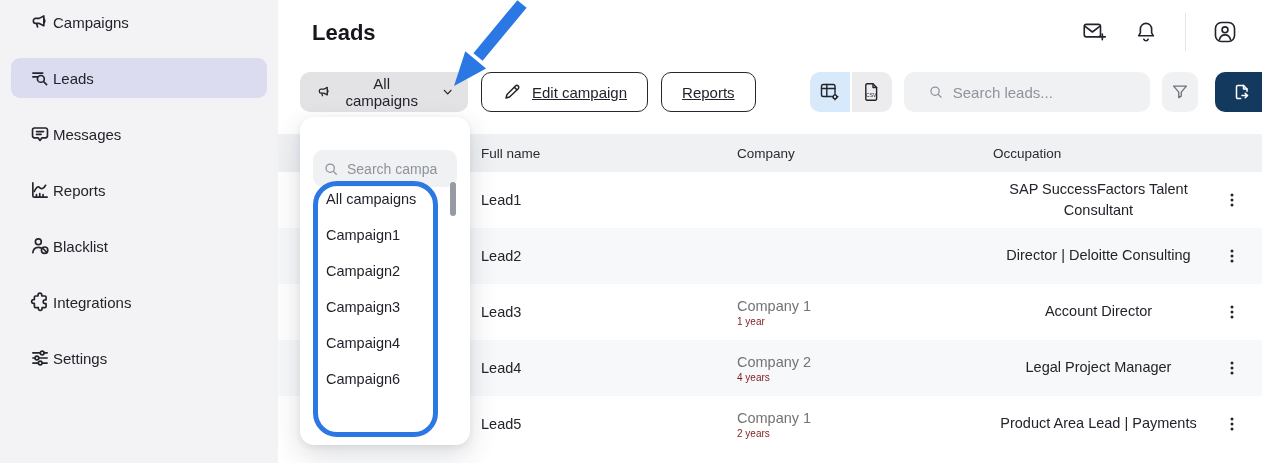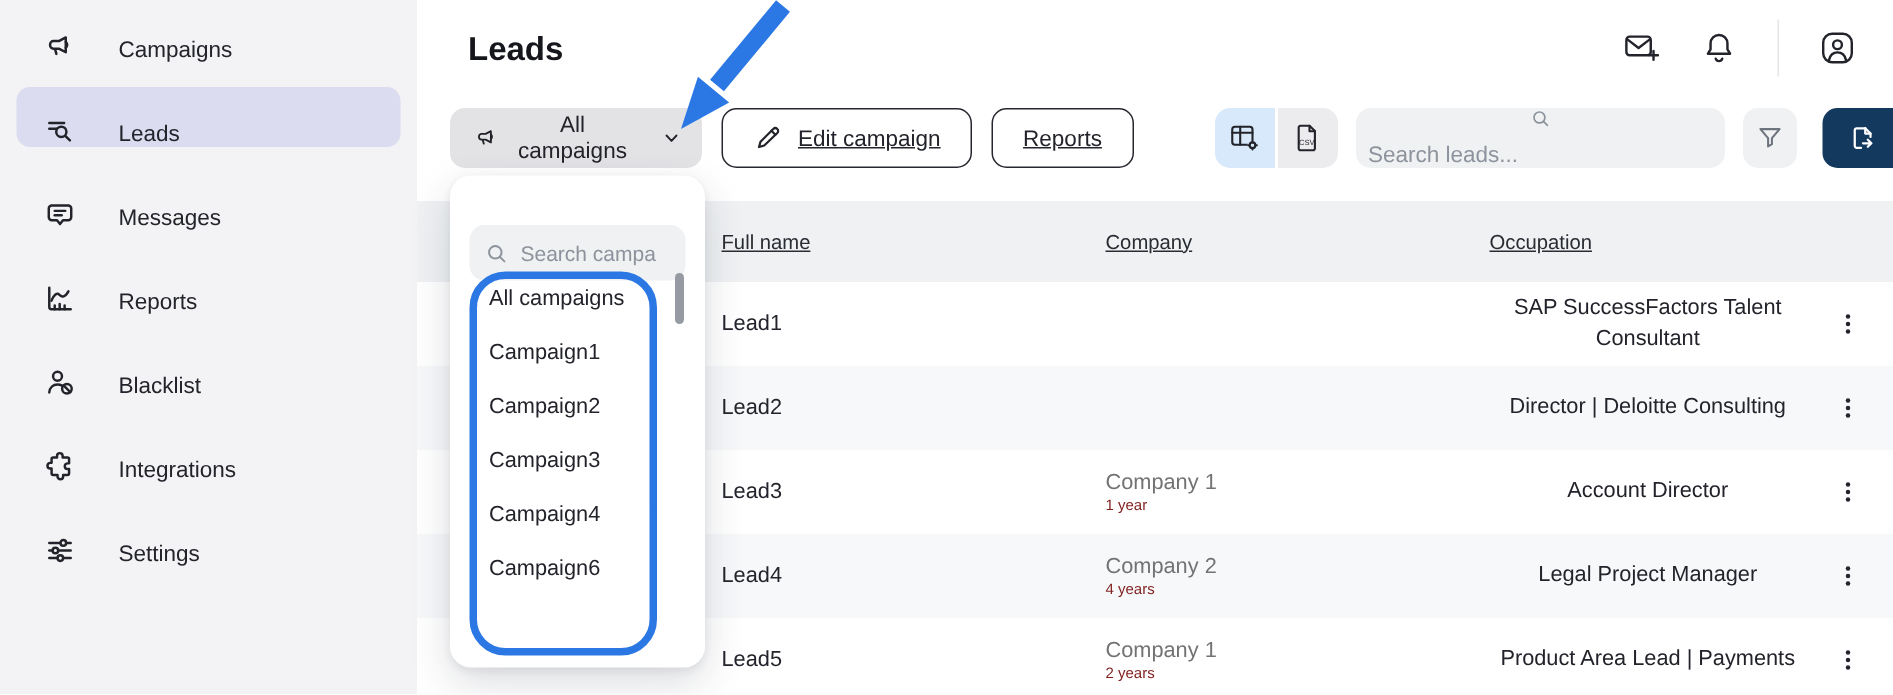--- a/index.html
+++ b/index.html
@@ -2,22 +2,22 @@
 <html><head>
 <meta charset="utf-8">
 <style>
   * { margin:0; padding:0; box-sizing:border-box; }
   html,body { width:1262px; height:463px; overflow:hidden; background:#fff;
     font-family:"Liberation Sans", sans-serif; color:#23242b; }
   .app { display:flex; width:1262px; height:463px; }
 
   
   .sidebar { width:278px; height:463px; background:#f3f3f5; flex:none; padding-top:2px; }
-  .side-item { height:40px; margin:0 11px 16px 11px; display:flex; align-items:flex-end;
-    gap:28px; padding-left:18px; border-radius:9px; font-size:15px; color:#23242b; cursor:pointer; }
+  .side-item { height:40px; margin:0 11px 16px 11px; display:flex; align-items:center;
+    gap:2px; padding-left:18px; border-radius:9px; font-size:15px; color:#23242b; cursor:pointer; }
   .side-item.active { background:#dbdcf0; }
   .sicon { width:22px; height:22px; flex:none; display:flex; align-items:center; justify-content:center; }
   .sicon svg { width:22px; height:22px; stroke:#23242b; fill:none; stroke-width:1.5;
     stroke-linecap:round; stroke-linejoin:round; }
 
   
   .main { position:relative; width:984px; height:463px; background:#fff; }
 
   .top-bar { position:relative; height:64px; }
   .page-title { position:absolute; left:34px; top:20px; font-size:22px; font-weight:700; color:#15171c; }
@@ -38,37 +38,37 @@
   .right-group { position:absolute; left:532px; top:0; display:flex; align-items:center; }
   .toggle-group { display:flex; margin-right:12px; }
   .toggle-btn { width:40px; height:40px; display:flex; align-items:center; justify-content:center;
     background:#ececee; cursor:pointer; }
   .toggle-btn.first { border-radius:10px 0 0 10px; margin-right:2px; }
   .toggle-btn.last { border-radius:0 10px 10px 0; }
   .toggle-btn.active { background:#d7e9fa; }
   .toggle-btn svg { width:24px; height:24px; stroke:#23242b; fill:none; stroke-width:1.4;
     stroke-linecap:round; stroke-linejoin:round; }
   .search-box { width:246px; height:40px; background:#f0f1f3; border-radius:10px; display:flex;
-    align-items:center; gap:9px; padding:0 8px; margin-right:12px;flex-direction:column; }
+    align-items:center; gap:9px; padding:0 24px; margin-right:12px; }
   .search-box svg { width:18px; height:18px; stroke:#8d939c; fill:none; stroke-width:1.6; stroke-linecap:round; }
   .search-box input { border:none; outline:none; background:transparent; font-size:15px;
     font-family:"Liberation Sans", sans-serif; color:#23242b; width:100%; }
   .search-box input::placeholder { color:#8d939c; }
   .filter-btn { width:36px; height:40px; background:#f0f1f3; border-radius:10px; display:flex;
     align-items:center; justify-content:center; margin-right:17px; cursor:pointer; }
   .filter-btn svg { width:20px; height:20px; stroke:#6e747d; fill:none; stroke-width:1.5; stroke-linejoin:round; }
   .export-btn { width:150px; height:40px; background:#14395e; border:none; border-radius:10px;
     display:flex; align-items:center; gap:10px; padding:0 16px; color:#fff; font-size:15px; cursor:pointer; }
   .export-btn svg { width:20px; height:20px; stroke:#fff; fill:none; stroke-width:1.5;
     stroke-linecap:round; stroke-linejoin:round; }
 
   
   .leads-table { margin-top:22px; width:984px; }
   .trow, .thead { display:grid; grid-template-columns:256px 256px 1fr 48px; padding-left:203px; align-items:center; }
-  .thead { height:54px; background:#eff1f3; font-size:13.5px; color:#2a2c33;text-decoration:underline; }
+  .thead { height:38px; background:#eff1f3; font-size:13.5px; color:#2a2c33; }
   .trow { height:56px; background:#fff; font-size:14.5px; }
   .trow:nth-child(odd) { background:#f7f8fa; }
   .cell-company .cname { font-size:14.5px; color:#737373; }
   .cell-company .cdur { font-size:10px; color:#7f1d1d; margin-top:2px; }
   .cell-occupation { padding-right:10px; line-height:1.45;text-align:center; }
   .kebab { width:36px; height:36px; display:flex; align-items:center; justify-content:center; cursor:pointer; }
   .kebab svg { width:18px; height:18px; fill:#23242b; }
   .partial-row { height:11px; background:#fff; }
 
   

